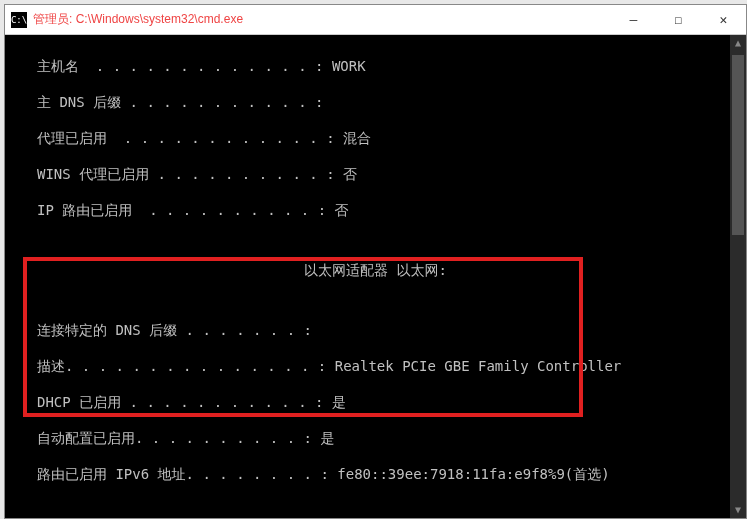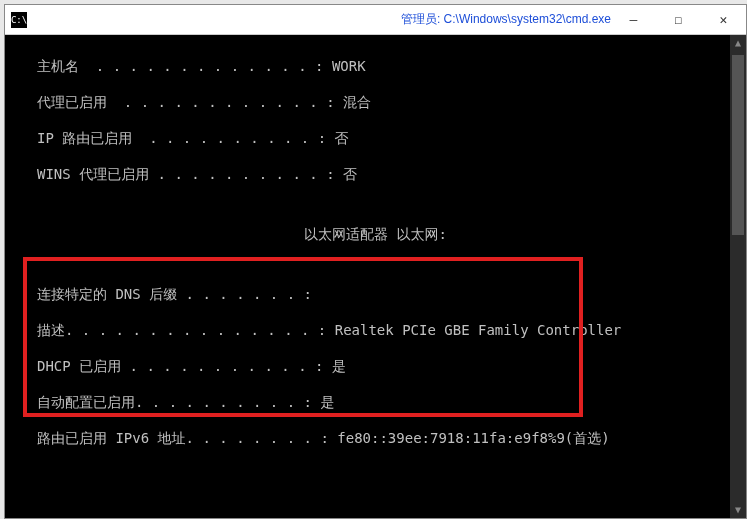--- a/index.html
+++ b/index.html
@@ -33,23 +33,22 @@
     font-size: 9px;
     display: flex;
     align-items: center;
     justify-content: center;
     margin-right: 6px;
     font-family: "Consolas", monospace;
   }
   .title-text {
     flex: 1;
     font-size: 12px;
-    color: #1d4ed8;
+    color: #ef4444;
     font-family: "Microsoft YaHei", "SimSun", sans-serif;
-    text-align: right;
   }
   .win-controls {
     display: flex;
     height: 100%;
   }
   .win-btn {
     width: 45px;
     display: flex;
     align-items: center;
     justify-content: center;
@@ -125,23 +124,24 @@
     <div class="title-text">管理员: C:\Windows\system32\cmd.exe</div>
     <div class="win-controls">
       <div class="win-btn">—</div>
       <div class="win-btn">☐</div>
       <div class="win-btn close">✕</div>
     </div>
   </div>
 
   <div class="terminal">
 <div class="line indent"><span>主机名</span><span>  . . . . . . . . . . . . . : </span><span>WORK</span></div>
+<div class="line indent"><span>主 DNS 后缀</span><span> . . . . . . . . . . . : </span><span></span></div>
 <div class="line indent"><span>代理已启用</span><span>  . . . . . . . . . . . . : </span><span>混合</span></div>
+<div class="line indent"><span>WINS 代理已启用</span><span> . . . . . . . . . . : </span><span>否</span></div>
 <div class="line indent"><span>IP 路由已启用</span><span>  . . . . . . . . . . : </span><span>否</span></div>
-<div class="line indent"><span>WINS 代理已启用</span><span> . . . . . . . . . . : </span><span>否</span></div>
 
 <div class="line section-header">以太网适配器 以太网:</div>
 
 <div class="line indent"><span>连接特定的 DNS 后缀</span><span> . . . . . . . : </span><span></span></div>
 <div class="line indent"><span>描述</span><span>. . . . . . . . . . . . . . . : </span><span>Realtek PCIe GBE Family Controller</span></div>
 <div class="line indent"><span>DHCP 已启用</span><span> . . . . . . . . . . . : </span><span>是</span></div>
 <div class="line indent"><span>自动配置已启用</span><span>. . . . . . . . . . : </span><span>是</span></div>
 <div class="line indent"><span>路由已启用 IPv6 地址</span><span>. . . . . . . . : </span><span>fe80::39ee:7918:11fa:e9f8%9(首选)</span></div>
 
 

